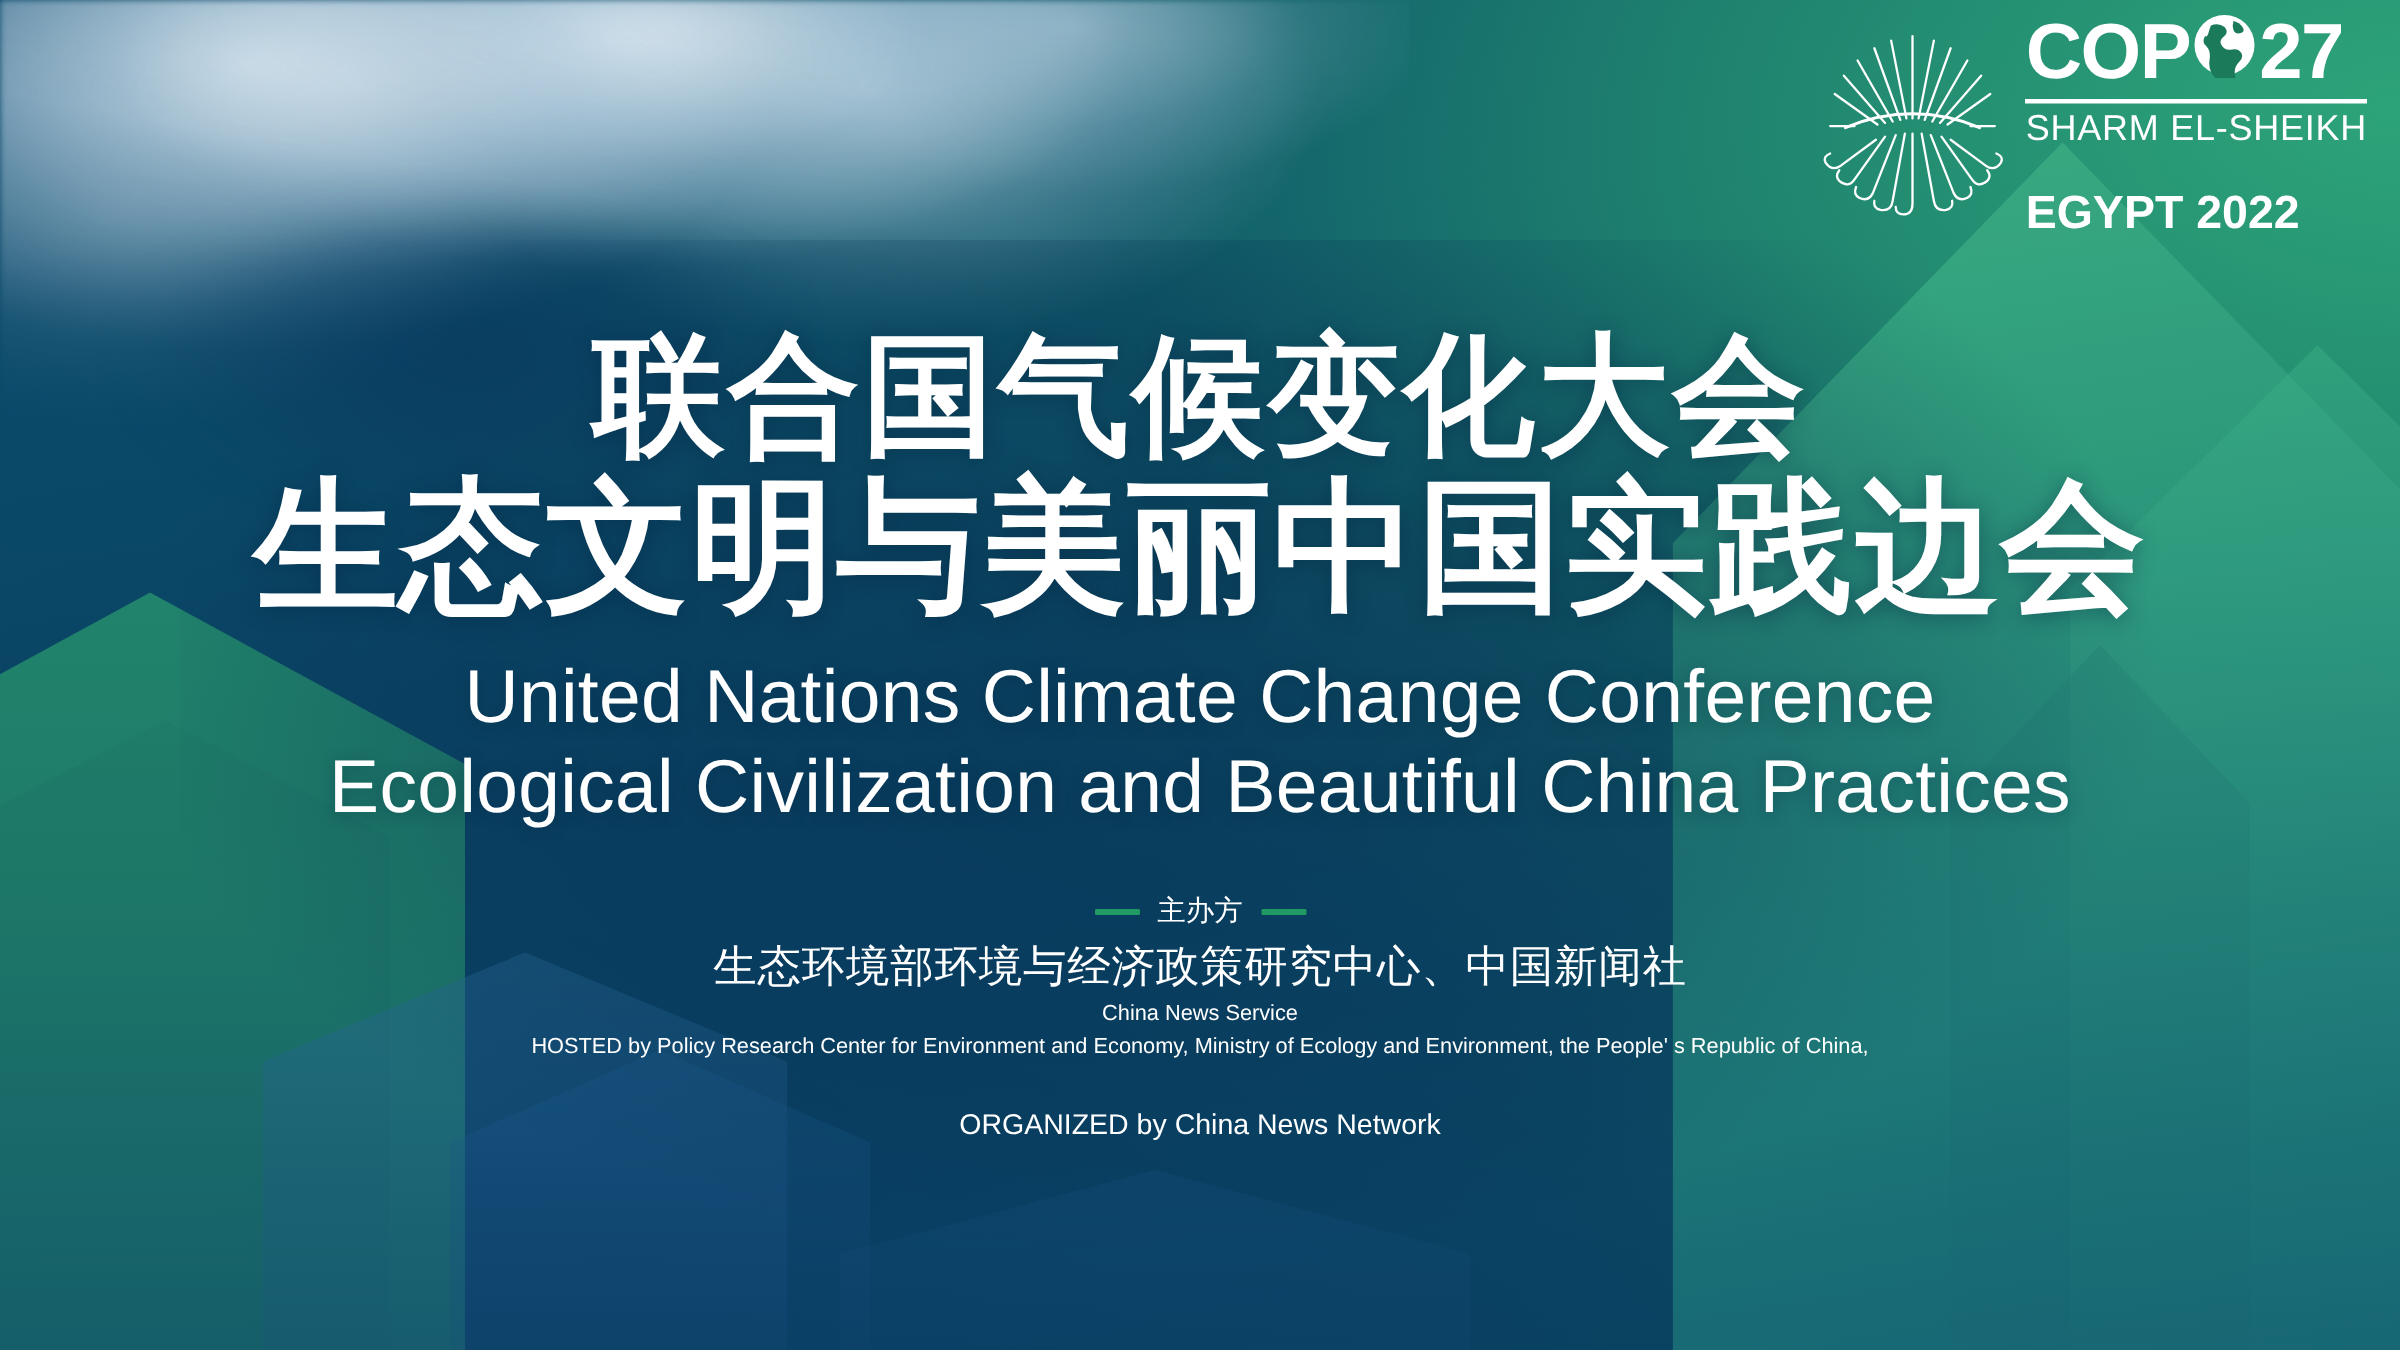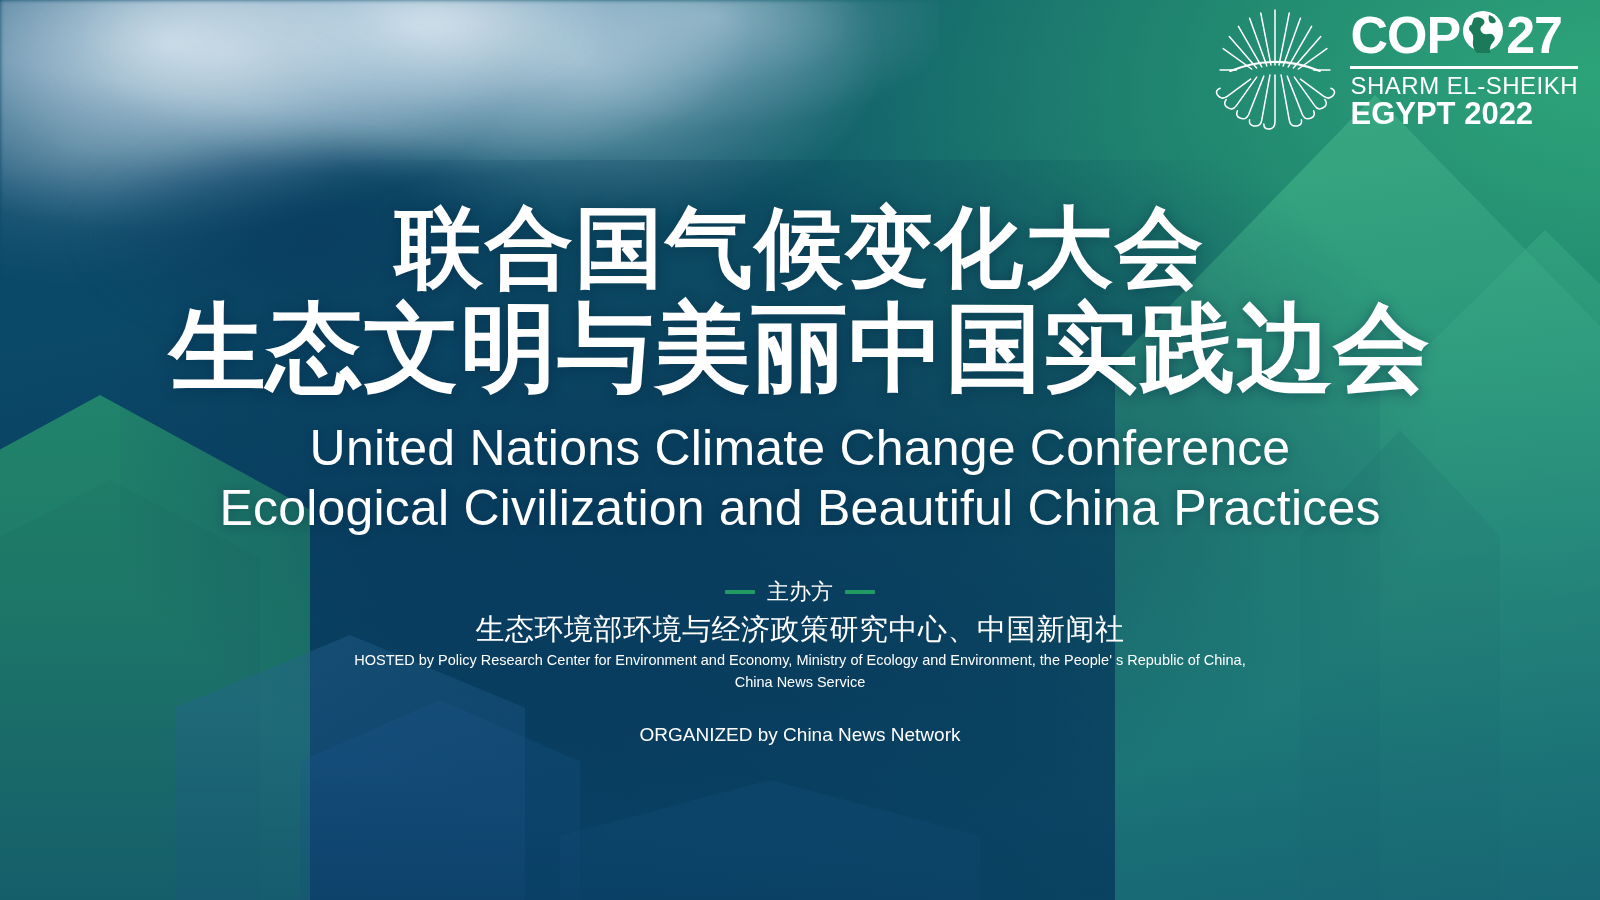--- a/index.html
+++ b/index.html
@@ -141,26 +141,26 @@
     font-size:52px;line-height:52px;letter-spacing:-1px;
   }
   .cop-main .globe{display:inline-block;margin:0 1px;}
   .cop-rule{width:100%;height:3px;background:#ffffff;margin:5px 0 5px;}
   .cop-sharm{
     color:#ffffff;font-weight:normal;font-size:24px;line-height:23px;
     letter-spacing:.5px;white-space:nowrap;
   }
   .cop-egypt{
     color:#ffffff;font-weight:bold;font-size:31px;line-height:33px;
-    letter-spacing:0px;white-space:nowrap;
+    letter-spacing:0px;white-space:nowrap;margin-top:28px;
   }
 
   
   .content{
-    position:absolute;left:0;top:0;width:1600px;height:884px;
+    position:absolute;left:0;top:16px;width:1600px;height:884px;
     text-align:center;
   }
   .title-cn{
     position:absolute;left:0;right:0;top:198px;
     color:#ffffff;
     font-family:"DejaVu Sans","Liberation Sans",sans-serif;
     font-weight:bold;
     font-size:88px;line-height:100px;
     letter-spacing:2px;
     text-shadow:0 2px 14px rgba(4,36,64,.45);
@@ -173,21 +173,21 @@
     font-family:Liberation Sans, sans-serif;
     font-weight:400;
     font-size:50px;line-height:60px;
     letter-spacing:.2px;
     text-shadow:0 2px 10px rgba(4,36,64,.35);
   }
 
   .credits{position:absolute;left:0;right:0;top:578px;}
   .cred-head{
     display:flex;align-items:center;justify-content:center;gap:12px;
-    color:#ffffff;font-size:22px;line-height:28px;font-weight:400;
+    color:#ffffff;font-size:19px;line-height:28px;font-weight:400;
   }
   .cred-head .dash{
     display:inline-block;width:30px;height:4px;background:#1f9b63;border-radius:1px;
   }
   .cred-cn{
     color:#ffffff;font-size:29px;line-height:38px;margin-top:4px;font-weight:400;
     letter-spacing:.5px;
   }
   .cred-en{
     color:#ffffff;font-size:14.5px;line-height:19px;margin-top:3px;font-weight:400;
@@ -290,22 +290,22 @@
 
     <div class="credits">
 
       <div>
         <div class="cred-head">
           <span class="dash"></span>
           <span>主办方</span>
           <span class="dash"></span>
         </div>
         <div class="cred-cn">生态环境部环境与经济政策研究中心、中国新闻社</div>
+        <div class="cred-en">China News Service</div>
         <div class="cred-en">HOSTED by Policy Research Center for Environment and Economy, Ministry of Ecology and Environment, the People' s Republic of China,</div>
-        <div class="cred-en">China News Service</div>
       </div>
 
       <div class="credits-2">
         <div class="cred-en-big">ORGANIZED by China News Network</div>
       </div>
 
     </div>
   </div>
 </div>
 

